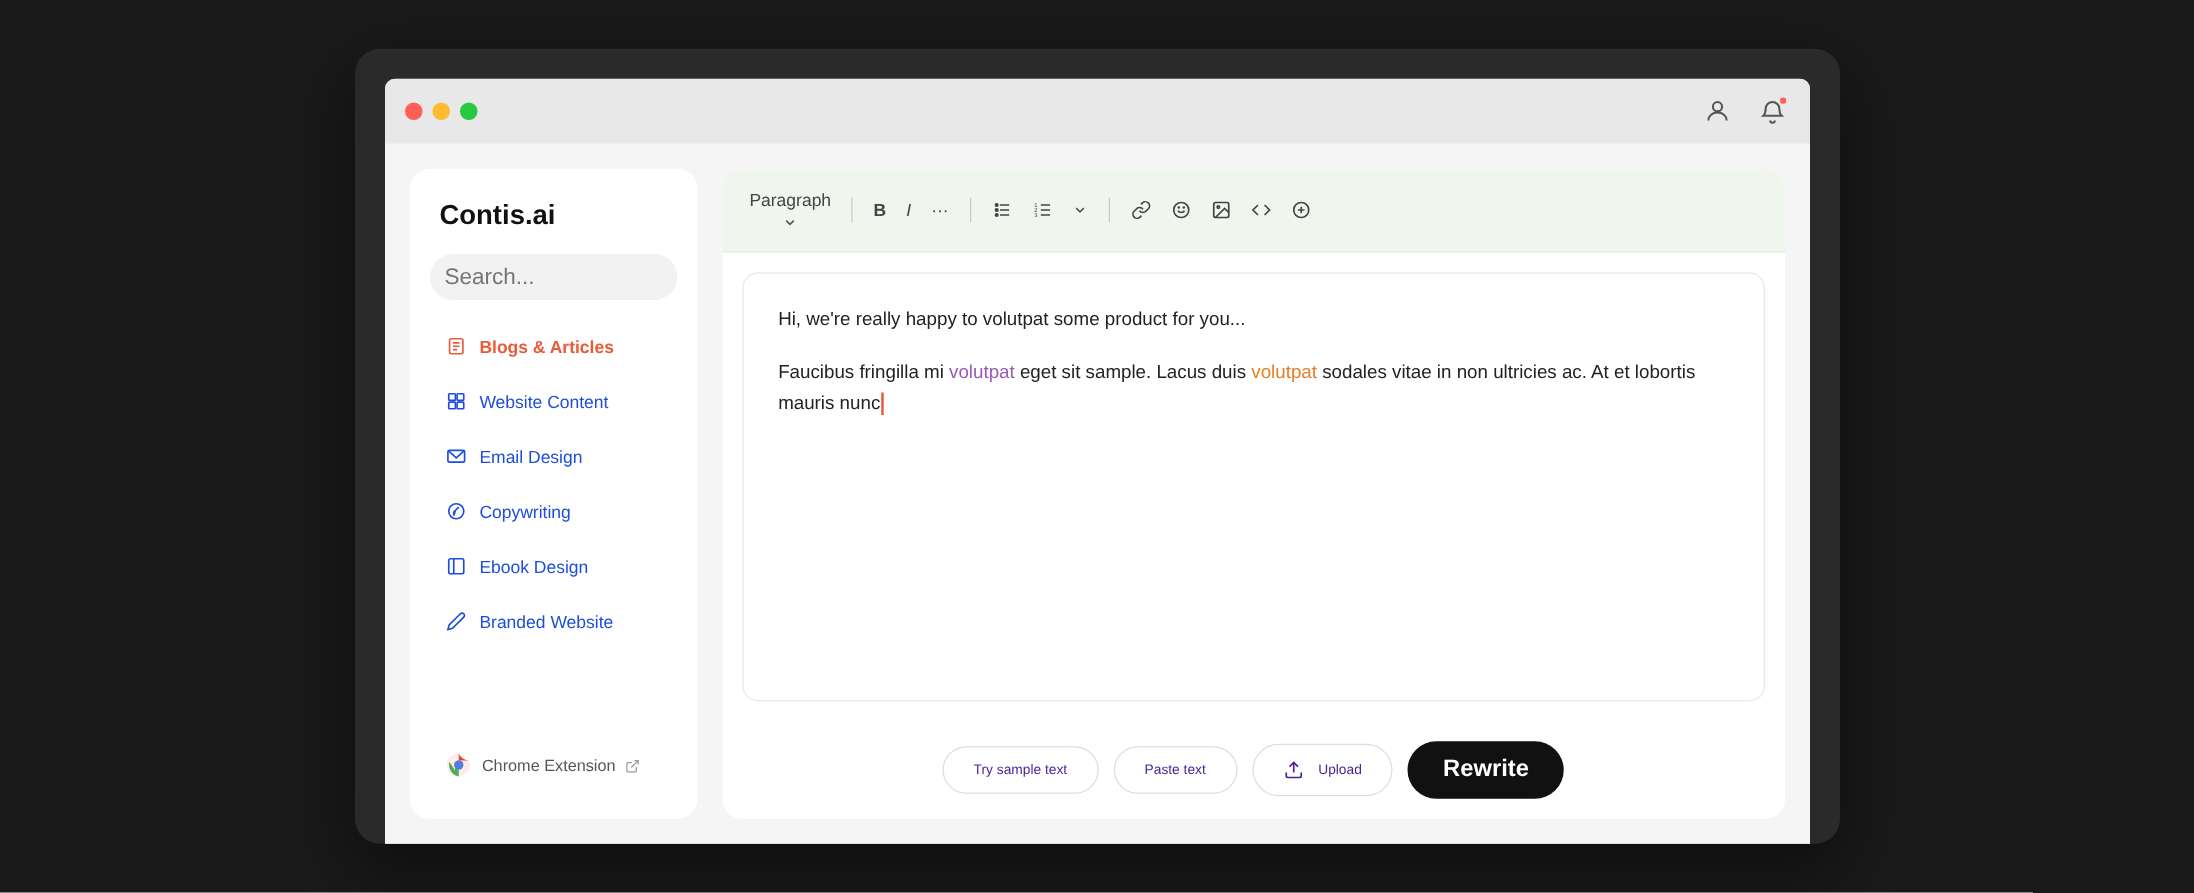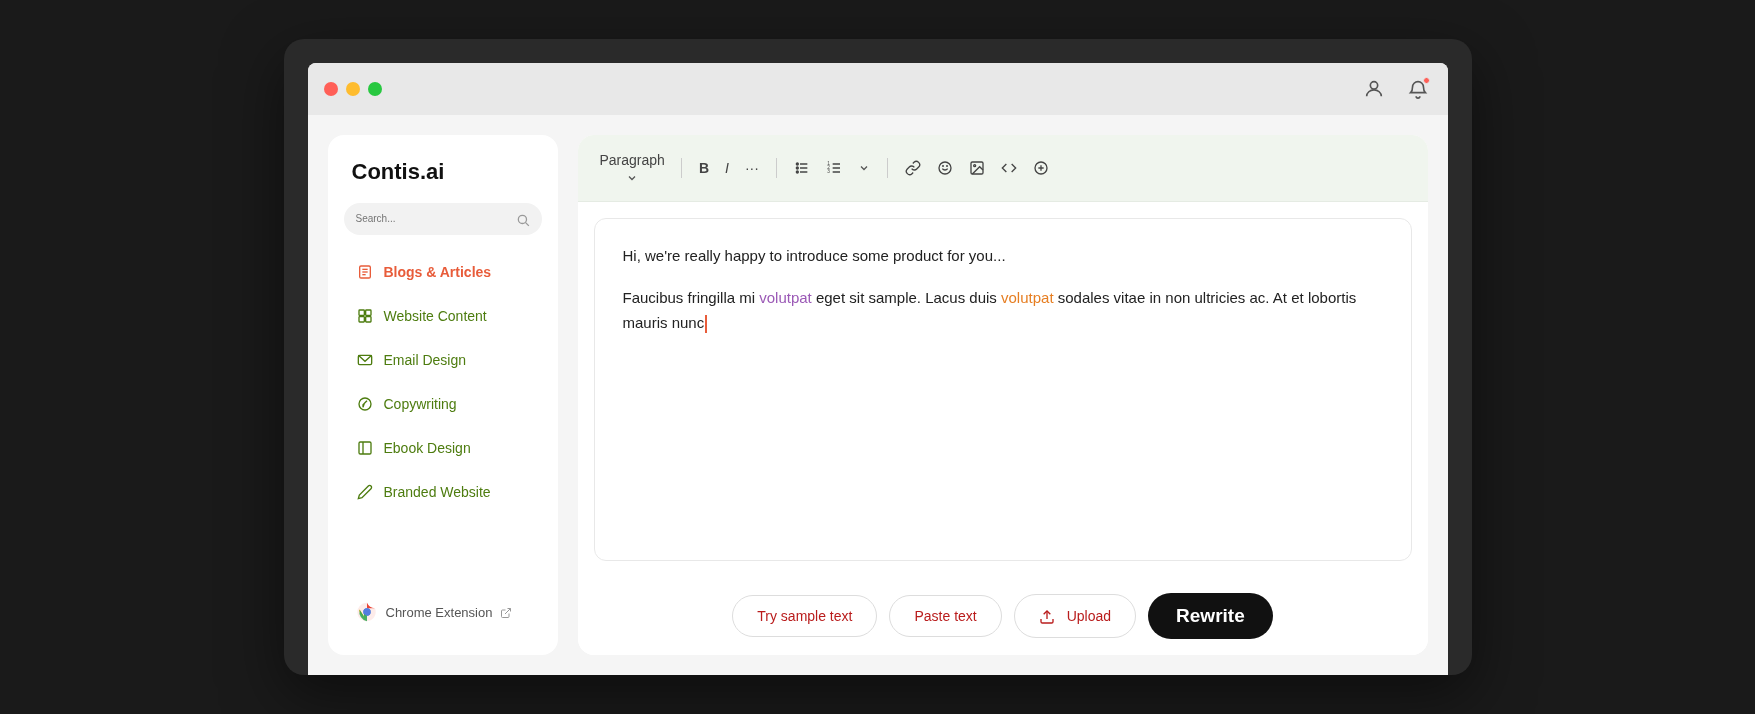--- a/index.html
+++ b/index.html
@@ -114,38 +114,38 @@
       align-items: center;
       gap: 8px;
       margin-bottom: 12px;
     }
 
     .search-box input {
       border: none;
       background: transparent;
       outline: none;
       flex: 1;
-      font-size: 10px;
+      font-size: 18px;
       color: #666;
     }
 
     .search-icon-svg {
       color: #999;
       font-size: 13px;
     }
 
     .nav-item {
       display: flex;
       align-items: center;
       gap: 10px;
       padding: 10px 12px;
       border-radius: 10px;
       cursor: pointer;
       font-size: 14px;
-      color: #4d7c0f;
+      color: #1d4ed8;
       transition: background 0.15s;
     }
 
     .nav-item.active {
       color: #e85c3a;
       font-weight: 700;
     }
 
     .nav-item .nav-icon {
       width: 18px;
@@ -293,22 +293,22 @@
       background: white;
       border-top: none;
       justify-content: center;
     }
 
     .action-btn {
       padding: 12px 24px;
       border-radius: 24px;
       border: 1.5px solid #ddd;
       background: white;
-      font-size: 14px;
-      color: #b91c1c;
+      font-size: 11px;
+      color: #4c1d95;
       cursor: pointer;
       display: flex;
       align-items: center;
       gap: 8px;
       transition: background 0.15s;
       text-align: right;
     }
 
     .action-btn-primary {
       padding: 12px 28px;
@@ -542,21 +542,21 @@
                 <line x1="12" y1="8" x2="12" y2="16"></line>
                 <line x1="8" y1="12" x2="16" y2="12"></line>
               </svg>
             </button>
           </div>
         </div>
 
         <div class="editor-text-area">
           <div class="editor-inner">
             <p>
-              <span>Hi, we're really happy to introduce some product for you...</span>
+              <span>Hi, we're really happy to volutpat some product for you...</span>
             </p>
             <p>
               <span>Faucibus fringilla mi </span><span class="highlight-purple">volutpat</span><span> eget sit sample. Lacus duis </span><span class="highlight-orange">volutpat</span><span> sodales vitae in non ultricies ac. At et lobortis mauris nunc</span><span class="cursor"></span>
             </p>
           </div>
         </div>
 
         <div class="action-bar">
           <button class="action-btn">
             <span>Try sample text</span>

